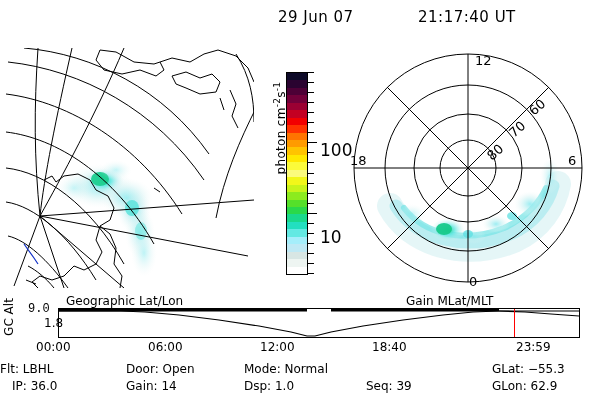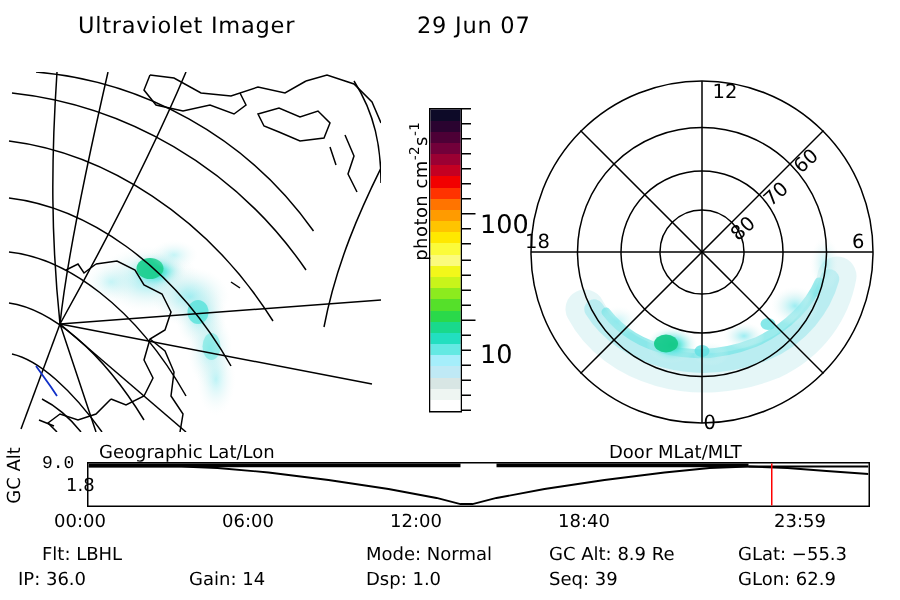--- a/index.html
+++ b/index.html
@@ -58,22 +58,22 @@
   
   #status{left:0;top:362px;width:600px;height:36px;font-size:12px;}
   #status .cell{position:absolute;white-space:nowrap;}
   #status .r1{top:0;}
   #status .r2{top:17px;text-align:center;}
 </style>
 </head>
 <body>
 
 <div id="header" class="abs">
-  <span id="title">Ultraviolet Imager</span>
   <span id="hdr-date">29 Jun 07</span>
+  <span id="hdr-time">21:17:40 UT</span>
 </div>
 
 <div id="geo-panel" class="abs">
   <svg width="250" height="240" viewBox="0 0 250 240">
     <defs>
       <radialGradient id="auroraA" cx="50%" cy="50%" r="50%">
         <stop offset="0%" stop-color="#1fd9a0" stop-opacity="1"></stop>
         <stop offset="35%" stop-color="#5fe8e0" stop-opacity=".85"></stop>
         <stop offset="70%" stop-color="#b9eef0" stop-opacity=".45"></stop>
         <stop offset="100%" stop-color="#e8f6f4" stop-opacity="0"></stop>
@@ -234,21 +234,21 @@
     <text x="6" y="117" font-size="13" font-family="DejaVu Sans, sans-serif">18</text>
 
     <text x="190" y="68" font-size="13" font-family="DejaVu Sans, sans-serif" transform="rotate(-42 190 68)">60</text>
     <text x="170" y="90" font-size="13" font-family="DejaVu Sans, sans-serif" transform="rotate(-42 170 90)">70</text>
     <text x="148" y="113" font-size="13" font-family="DejaVu Sans, sans-serif" transform="rotate(-42 148 113)">80</text>
   </svg>
 </div>
 
 <div id="orbit" class="abs">
   <span class="strip-cap" id="cap-geo">Geographic Lat/Lon</span>
-  <span class="strip-cap" id="cap-apex">Door MLat/MLT</span>
+  <span class="strip-cap" id="cap-apex">Gain MLat/MLT</span>
 
   <span id="yaxis-name">GC Alt</span>
   <span id="ytick-hi">9.0</span>
   <span id="ytick-lo">1.8</span>
 
   <div id="orbit-box">
     <svg id="orbit-svg" width="520" height="28" viewBox="0 0 520 28">
       <path d="M 0,2 L 62,2 L 86,3 L 120,6 L 160,11 L 200,17 L 232,23 L 248,27
                L 256,27 L 272,23 L 304,17 L 344,11 L 384,6 L 414,3 L 440,2 L 520,2" fill="none" stroke="#000" stroke-width="1.2"></path>
       <path d="M 0,1 L 248,1" fill="none" stroke="#000" stroke-width="3"></path>
@@ -259,26 +259,26 @@
   </div>
 
   <span class="xtick-lab" style="left:36px">00:00</span>
   <span class="xtick-lab" style="left:148px">06:00</span>
   <span class="xtick-lab" style="left:260px">12:00</span>
   <span class="xtick-lab" style="left:372px">18:40</span>
   <span class="xtick-lab" style="left:516px">23:59</span>
 </div>
 
 <div id="status" class="abs">
-  <span class="cell r1" style="left:28px">Flt: LBHL</span>
+  <span class="cell r1" style="left:0">Flt: LBHL</span>
   <span class="cell r2" style="left:12px">IP: 36.0</span>
 
+  <span class="cell r1" style="left:126px">Door: Open</span>
   <span class="cell r2" style="left:126px">Gain: 14</span>
 
   <span class="cell r1" style="left:244px">Mode: Normal</span>
   <span class="cell r2" style="left:244px">Dsp:   1.0</span>
 
-  <span class="cell r1" style="left:366px">GC Alt: 8.9 Re</span>
   <span class="cell r2" style="left:366px">Seq: 39</span>
 
   <span class="cell r1" style="left:492px">GLat: −55.3</span>
   <span class="cell r2" style="left:492px">GLon:  62.9</span>
 </div>
 
 </body></html>

